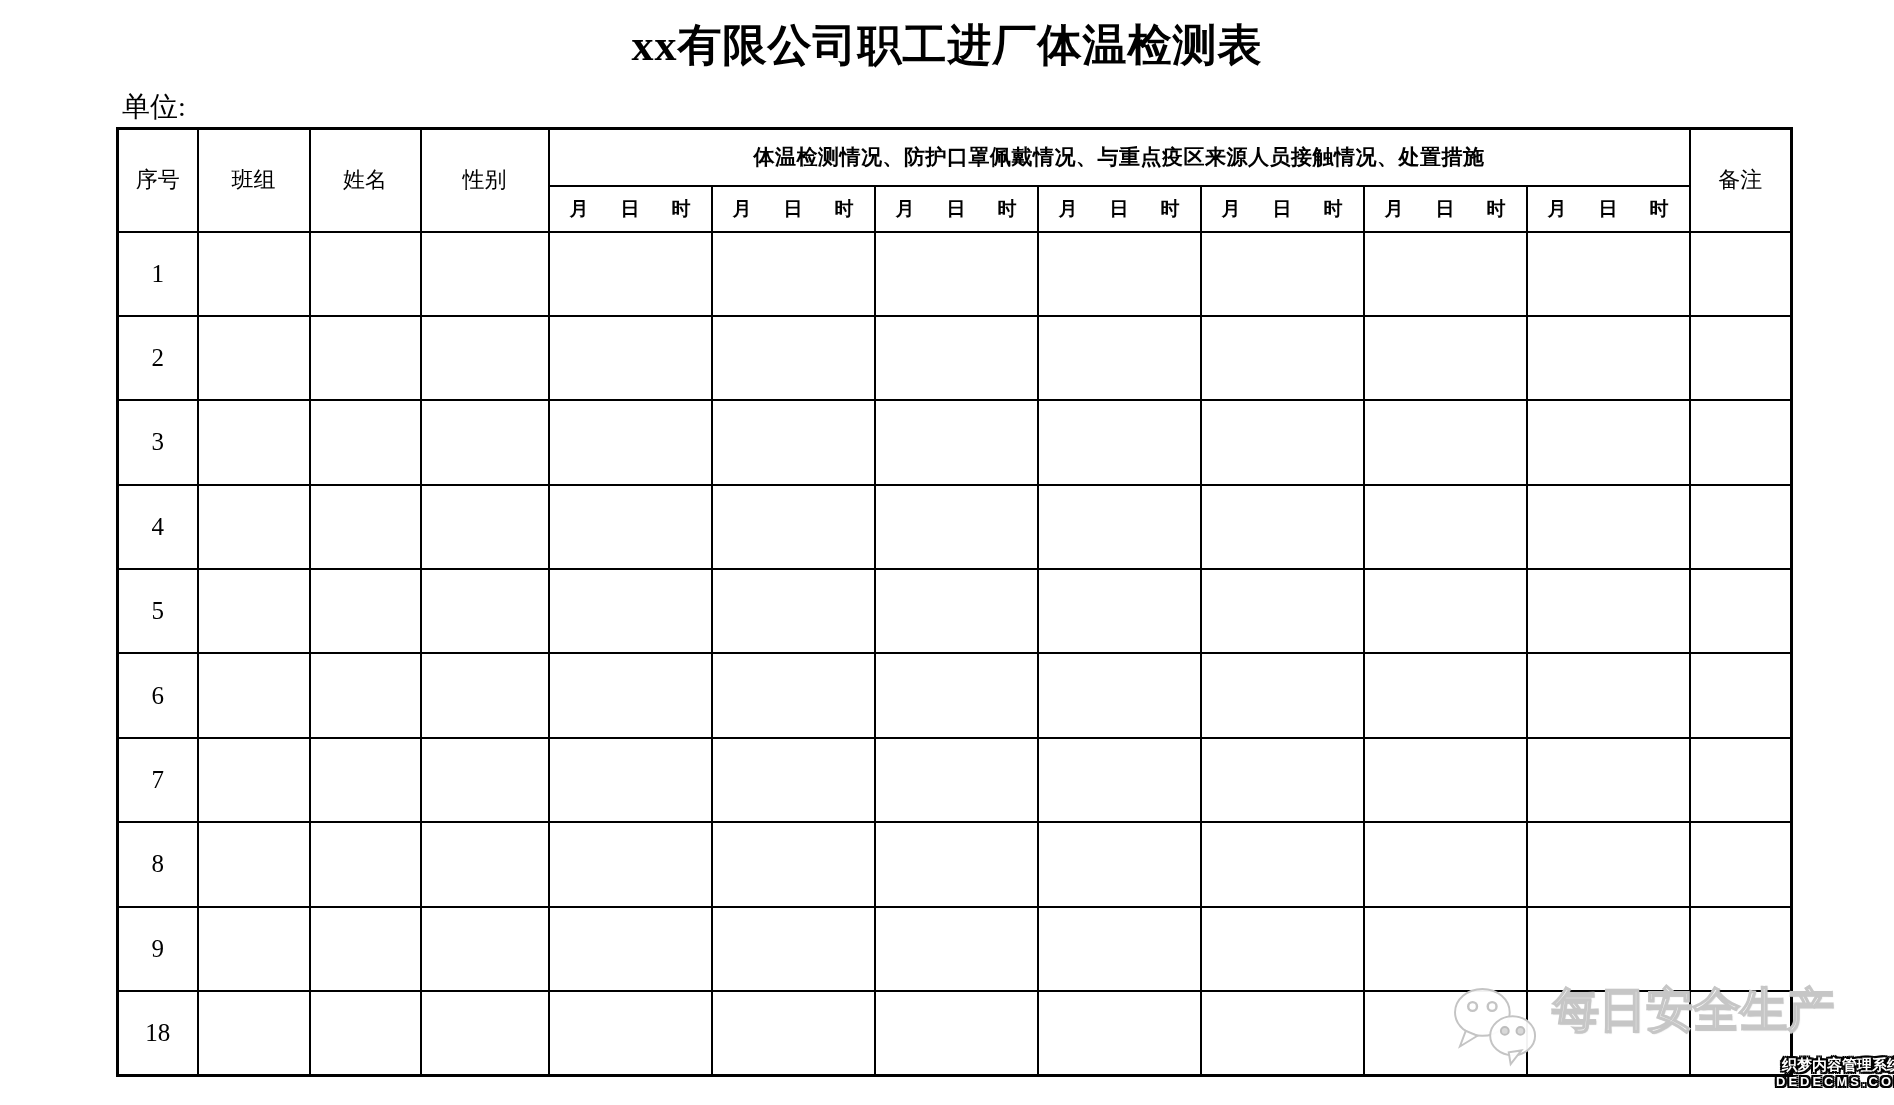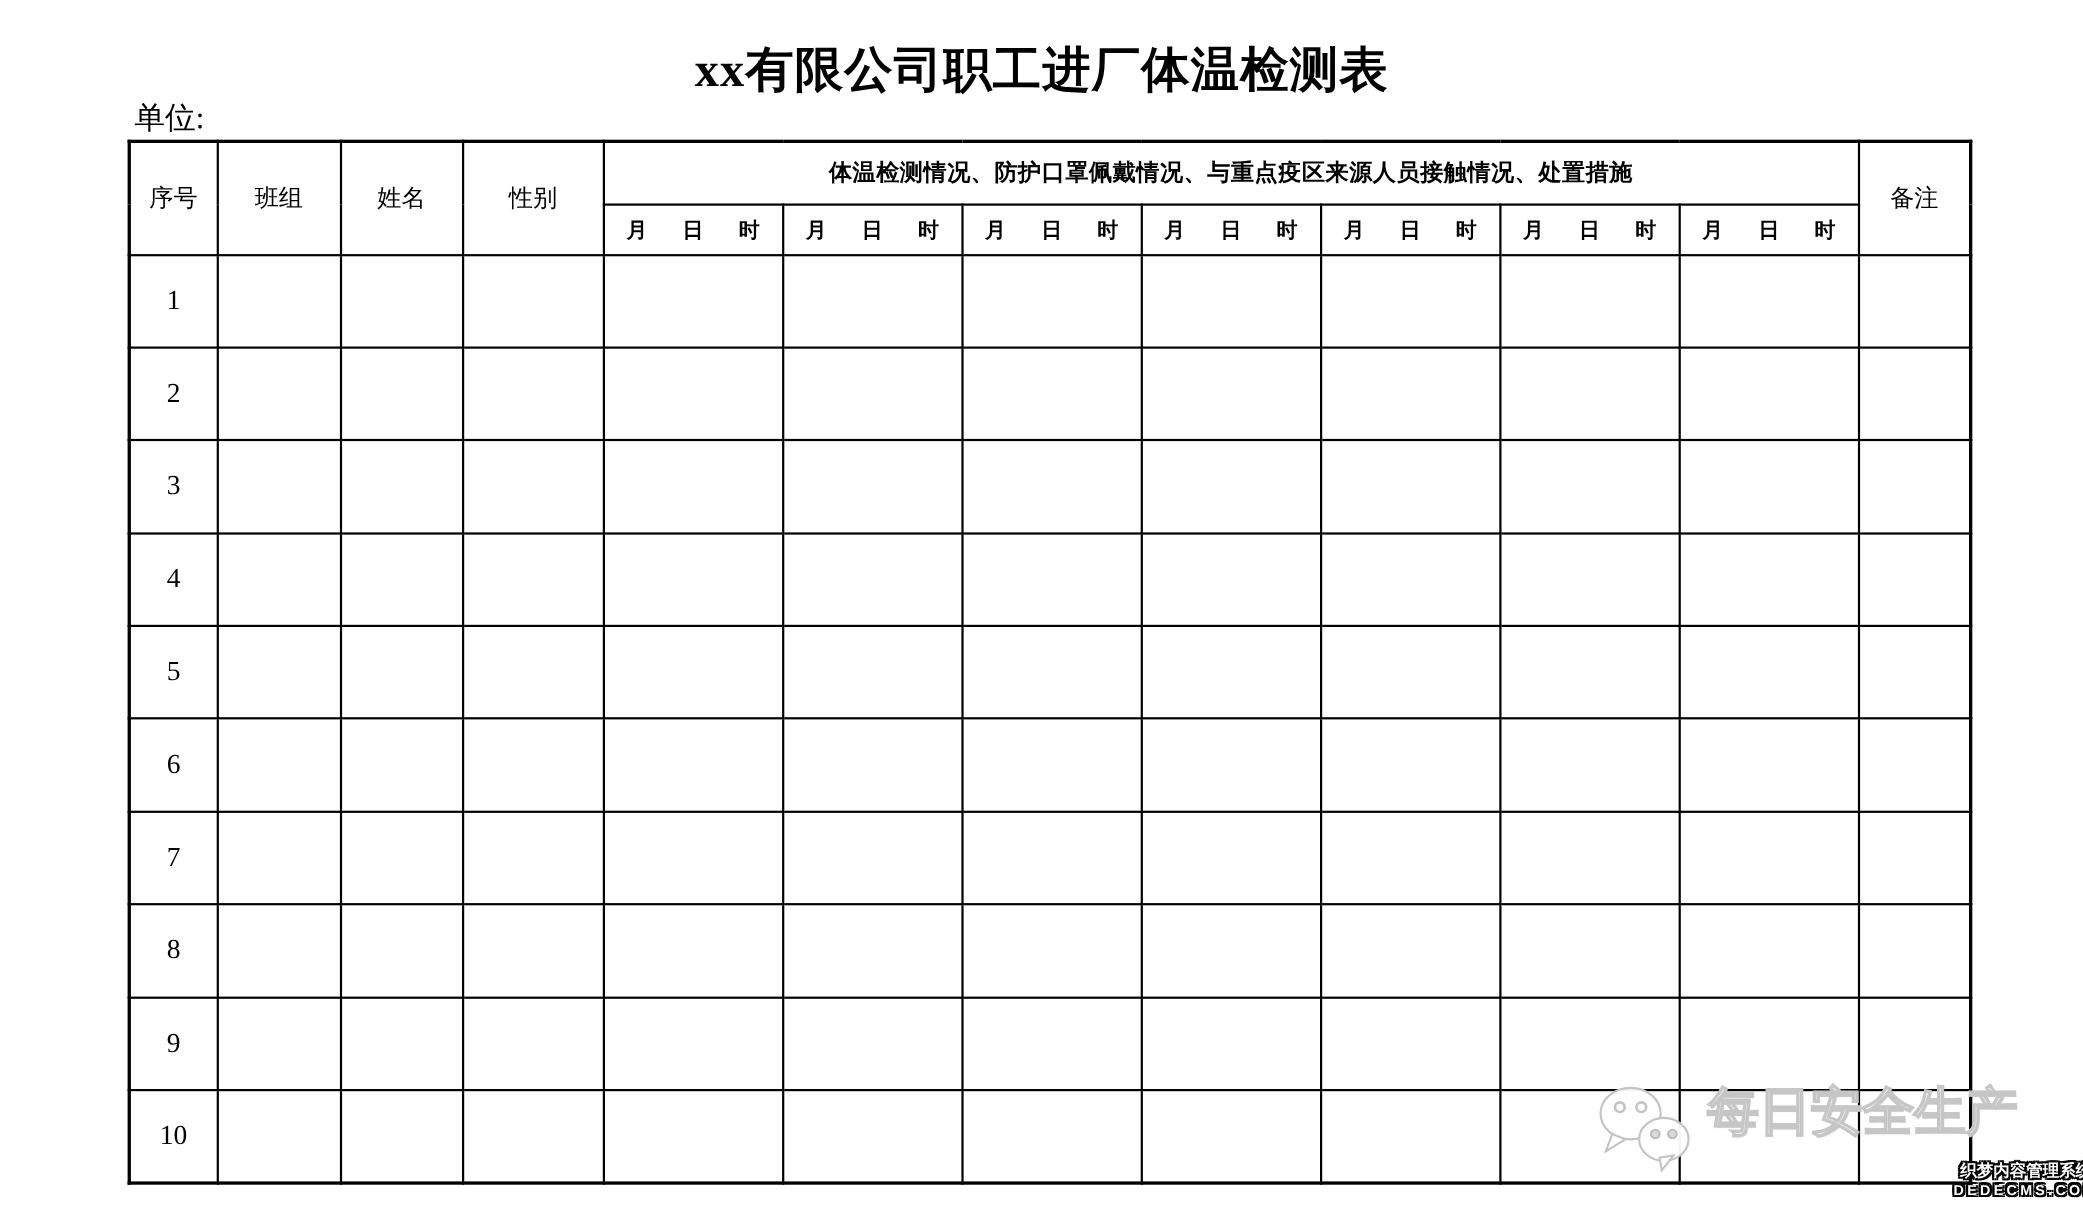--- a/index.html
+++ b/index.html
@@ -13,21 +13,20 @@
   }
   .page-title {
     position: absolute;
     left: 0; top: 16px; width: 100%;
     text-align: center;
     font-family: "Liberation Serif", "DejaVu Serif", serif;
     font-weight: bold;
     font-size: 44px;
     letter-spacing: 1px;
     color: #000;
-    margin-top: 18px;
   }
   .unit-label {
     position: absolute;
     left: 122px; top: 88px;
     font-family: "Liberation Serif", "DejaVu Serif", serif;
     font-size: 28px;
     color: #000;
   }
   table.check-table {
     position: absolute;
@@ -316,21 +315,21 @@
         <td></td>
         <td></td>
         <td></td>
         <td></td>
         <td></td>
         <td></td>
         <td></td>
         <td></td>
       </tr>
       <tr class="data-row">
-        <td class="row-number-cell">10</td>
+        <td class="row-number-cell">18</td>
         <td></td>
         <td></td>
         <td></td>
         <td></td>
         <td></td>
         <td></td>
         <td></td>
         <td></td>
         <td></td>
         <td></td>

